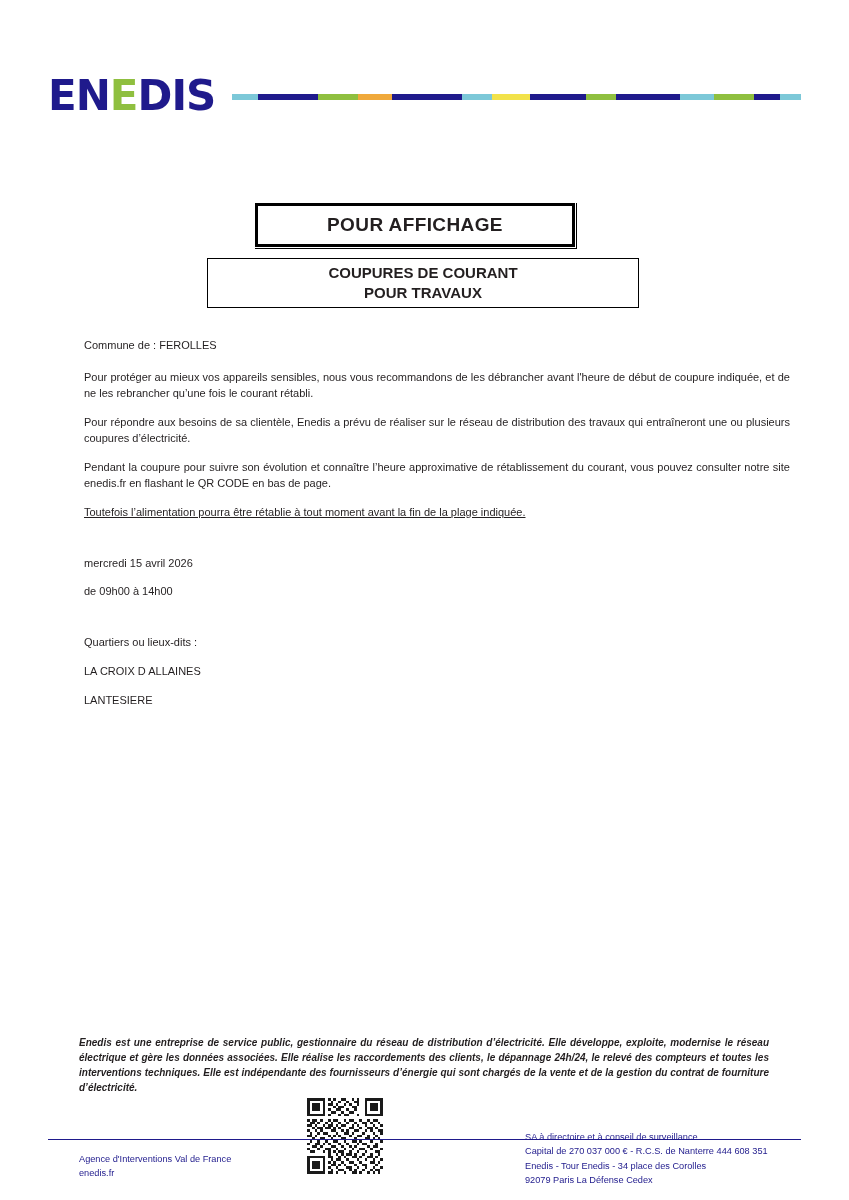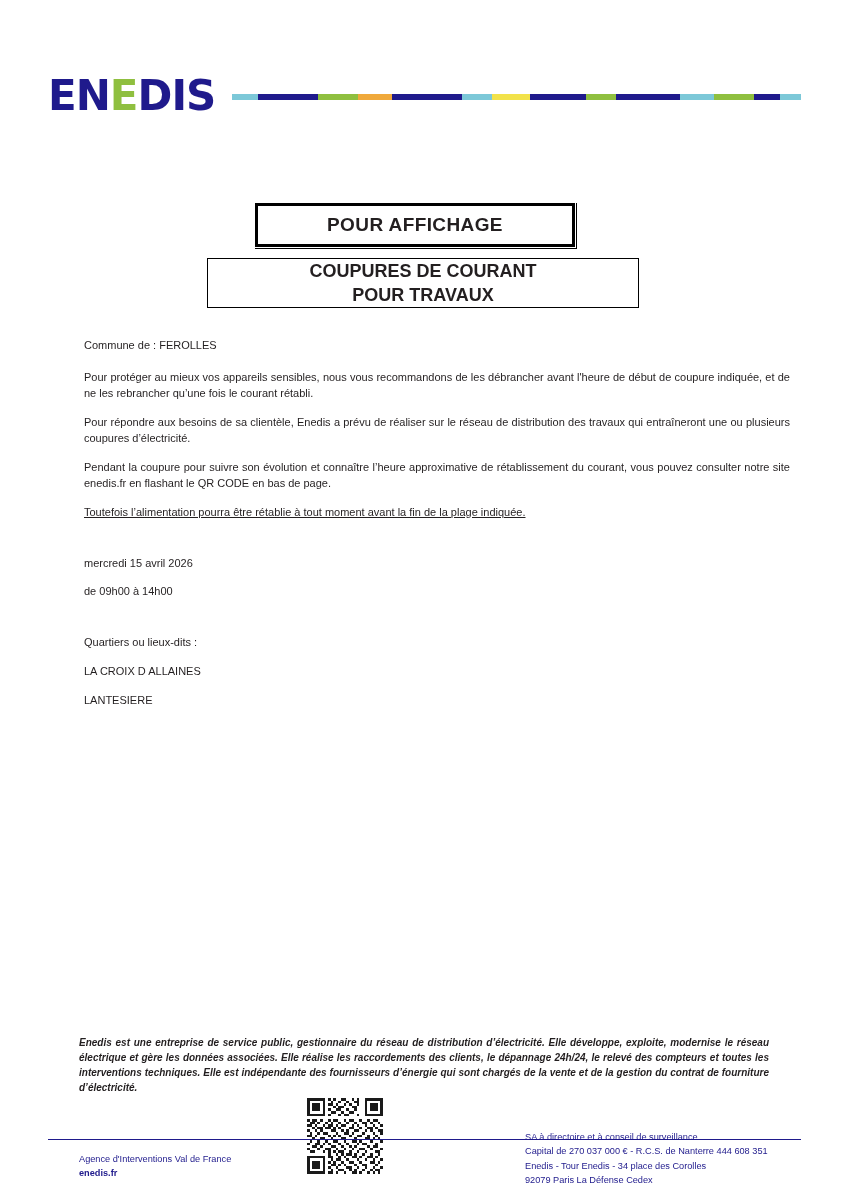--- a/index.html
+++ b/index.html
@@ -74,21 +74,21 @@
     top: 258px;
     width: 430px;
     height: 48px;
     border: 1px solid #000;
     display: flex;
     flex-direction: column;
     align-items: center;
     justify-content: center;
   }
   .subtitle-box span {
-    font-size: 18px;
+    font-size: 15px;
     font-weight: bold;
     line-height: 1.35;
   }
 
   
   .body {
     position: absolute;
     left: 84px;
     top: 338px;
     width: 706px;
@@ -131,21 +131,21 @@
     background: #1f1a8c;
   }
   .agence {
     position: absolute;
     left: 79px;
     top: 1152px;
     font-size: 9.2px;
     color: #1f1a8c;
     line-height: 1.55;
   }
-  .agence .bold { font-weight: bold; }
+  .agence .bold { font-weight: normal; }
   .corp {
     position: absolute;
     left: 525px;
     top: 1130px;
     font-size: 9.2px;
     color: #1f1a8c;
     line-height: 1.55;
   }
   .qr {
     position: absolute;

